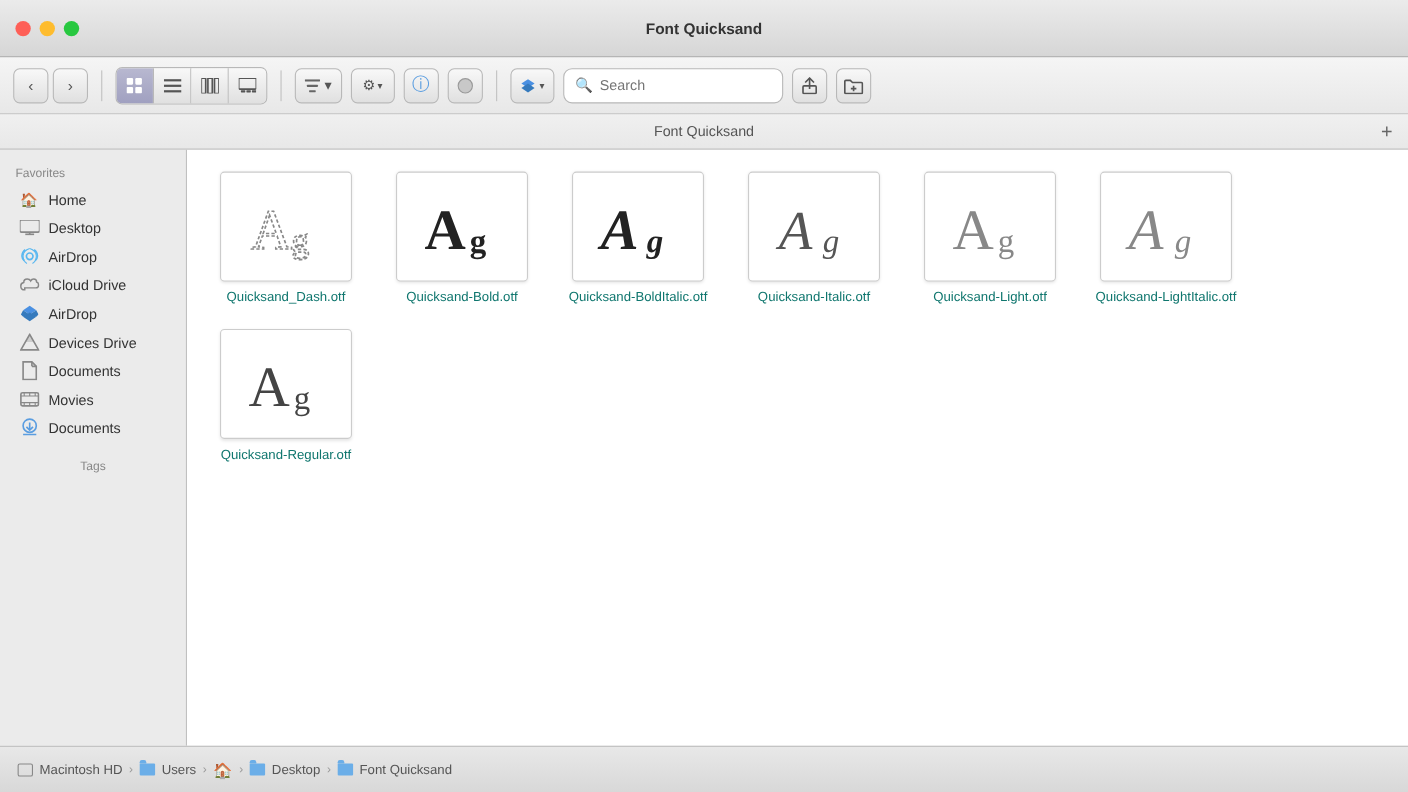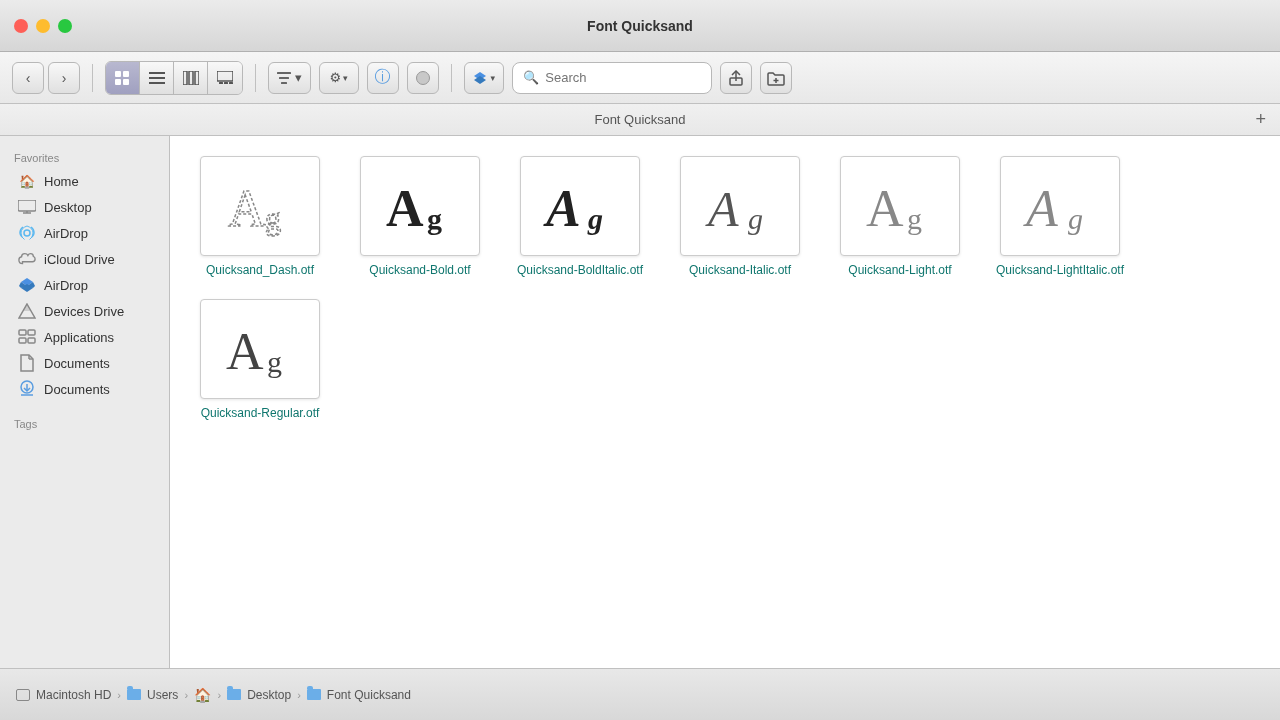--- a/index.html
+++ b/index.html
@@ -327,21 +327,21 @@
       font-size: 12px;
       color: #0f766e;
       text-align: center;
       margin-top: 6px;
       word-break: break-word;
       line-height: 1.4;
     }
 
     
     .status-bar {
-      height: 52px;
+      height: 42px;
       background: linear-gradient(to bottom, #e8e8e8, #d8d8d8);
       border-top: 1px solid #c0c0c0;
       display: flex;
       align-items: center;
       padding: 0 16px;
       font-size: 12px;
       color: #555;
       gap: 6px;
       flex-shrink: 0;
     }
@@ -527,52 +527,57 @@
       <div class="sidebar-icon">
         <svg width="18" height="16" viewBox="0 0 18 16">
           <polygon points="9,1 17,15 1,15" fill="none" stroke="#888" stroke-width="1.5"></polygon>
           <polygon points="9,1 5,8 13,8" fill="#888" opacity="0.3"></polygon>
         </svg>
       </div>
       <span>Devices Drive</span>
     </div>
     <div class="sidebar-item">
       <div class="sidebar-icon">
-        <svg width="18" height="16" viewBox="0 0 18 16">
-          <rect x="1" y="1" width="7" height="5" rx="1" fill="none" stroke="#888" stroke-width="1.5"></rect>
-          <rect x="10" y="1" width="7" height="5" rx="1" fill="none" stroke="#888" stroke-width="1.5"></rect>
-          <rect x="1" y="9" width="7" height="5" rx="1" fill="none" stroke="#888" stroke-width="1.5"></rect>
-          <rect x="10" y="9" width="7" height="5" rx="1" fill="none" stroke="#888" stroke-width="1.5"></rect>
-        </svg>
-      </div>
-      <span>Applications</span>
-    </div>
-    <div class="sidebar-item">
-      <div class="sidebar-icon">
         <svg width="14" height="18" viewBox="0 0 14 18">
           <path d="M1,1 L9,1 L13,5 L13,17 L1,17Z" fill="none" stroke="#888" stroke-width="1.5"></path>
           <line x1="9" y1="1" x2="9" y2="5" stroke="#888" stroke-width="1.5"></line>
           <line x1="9" y1="5" x2="13" y2="5" stroke="#888" stroke-width="1.5"></line>
         </svg>
       </div>
       <span>Documents</span>
+    </div>
+    <div class="sidebar-item">
+      <div class="sidebar-icon">
+        <svg width="18" height="14" viewBox="0 0 18 14">
+          <rect x="1" y="1" width="16" height="12" rx="1.5" fill="none" stroke="#888" stroke-width="1.5"></rect>
+          <line x1="1" y1="4" x2="17" y2="4" stroke="#888" stroke-width="1"></line>
+          <line x1="1" y1="10" x2="17" y2="10" stroke="#888" stroke-width="1"></line>
+          <line x1="4" y1="1" x2="4" y2="4" stroke="#888" stroke-width="1"></line>
+          <line x1="9" y1="1" x2="9" y2="4" stroke="#888" stroke-width="1"></line>
+          <line x1="14" y1="1" x2="14" y2="4" stroke="#888" stroke-width="1"></line>
+          <line x1="4" y1="10" x2="4" y2="13" stroke="#888" stroke-width="1"></line>
+          <line x1="9" y1="10" x2="9" y2="13" stroke="#888" stroke-width="1"></line>
+          <line x1="14" y1="10" x2="14" y2="13" stroke="#888" stroke-width="1"></line>
+        </svg>
+      </div>
+      <span>Movies</span>
     </div>
     <div class="sidebar-item">
       <div class="sidebar-icon">
         <svg width="16" height="18" viewBox="0 0 16 18">
           <circle cx="8" cy="7" r="6" fill="none" stroke="#5a9de0" stroke-width="1.5"></circle>
           <line x1="8" y1="4" x2="8" y2="10" stroke="#5a9de0" stroke-width="1.5"></line>
           <polyline points="5,8 8,11 11,8" fill="none" stroke="#5a9de0" stroke-width="1.5"></polyline>
           <line x1="2" y1="15" x2="14" y2="15" stroke="#5a9de0" stroke-width="1.5"></line>
         </svg>
       </div>
       <span>Documents</span>
     </div>
 
-    <div class="sidebar-section-header" style="margin-top:8px;">Tags</div>
+    <div class="sidebar-section-header" style="margin-top:8px;text-align:center;">Tags</div>
   </div>
 
   <div class="file-area">
     <div class="file-grid">
 
       <div class="file-item">
         <div class="file-icon">
           <svg viewBox="0 0 80 70" xmlns="http://www.w3.org/2000/svg">
             <text x="8" y="55" font-size="52" font-family="Georgia, serif" fill="none" stroke="#888" stroke-width="1.5" stroke-dasharray="3,2">A</text>
             <text x="45" y="58" font-size="32" font-family="Georgia, serif" fill="none" stroke="#888" stroke-width="1.5" stroke-dasharray="3,2">g</text>

